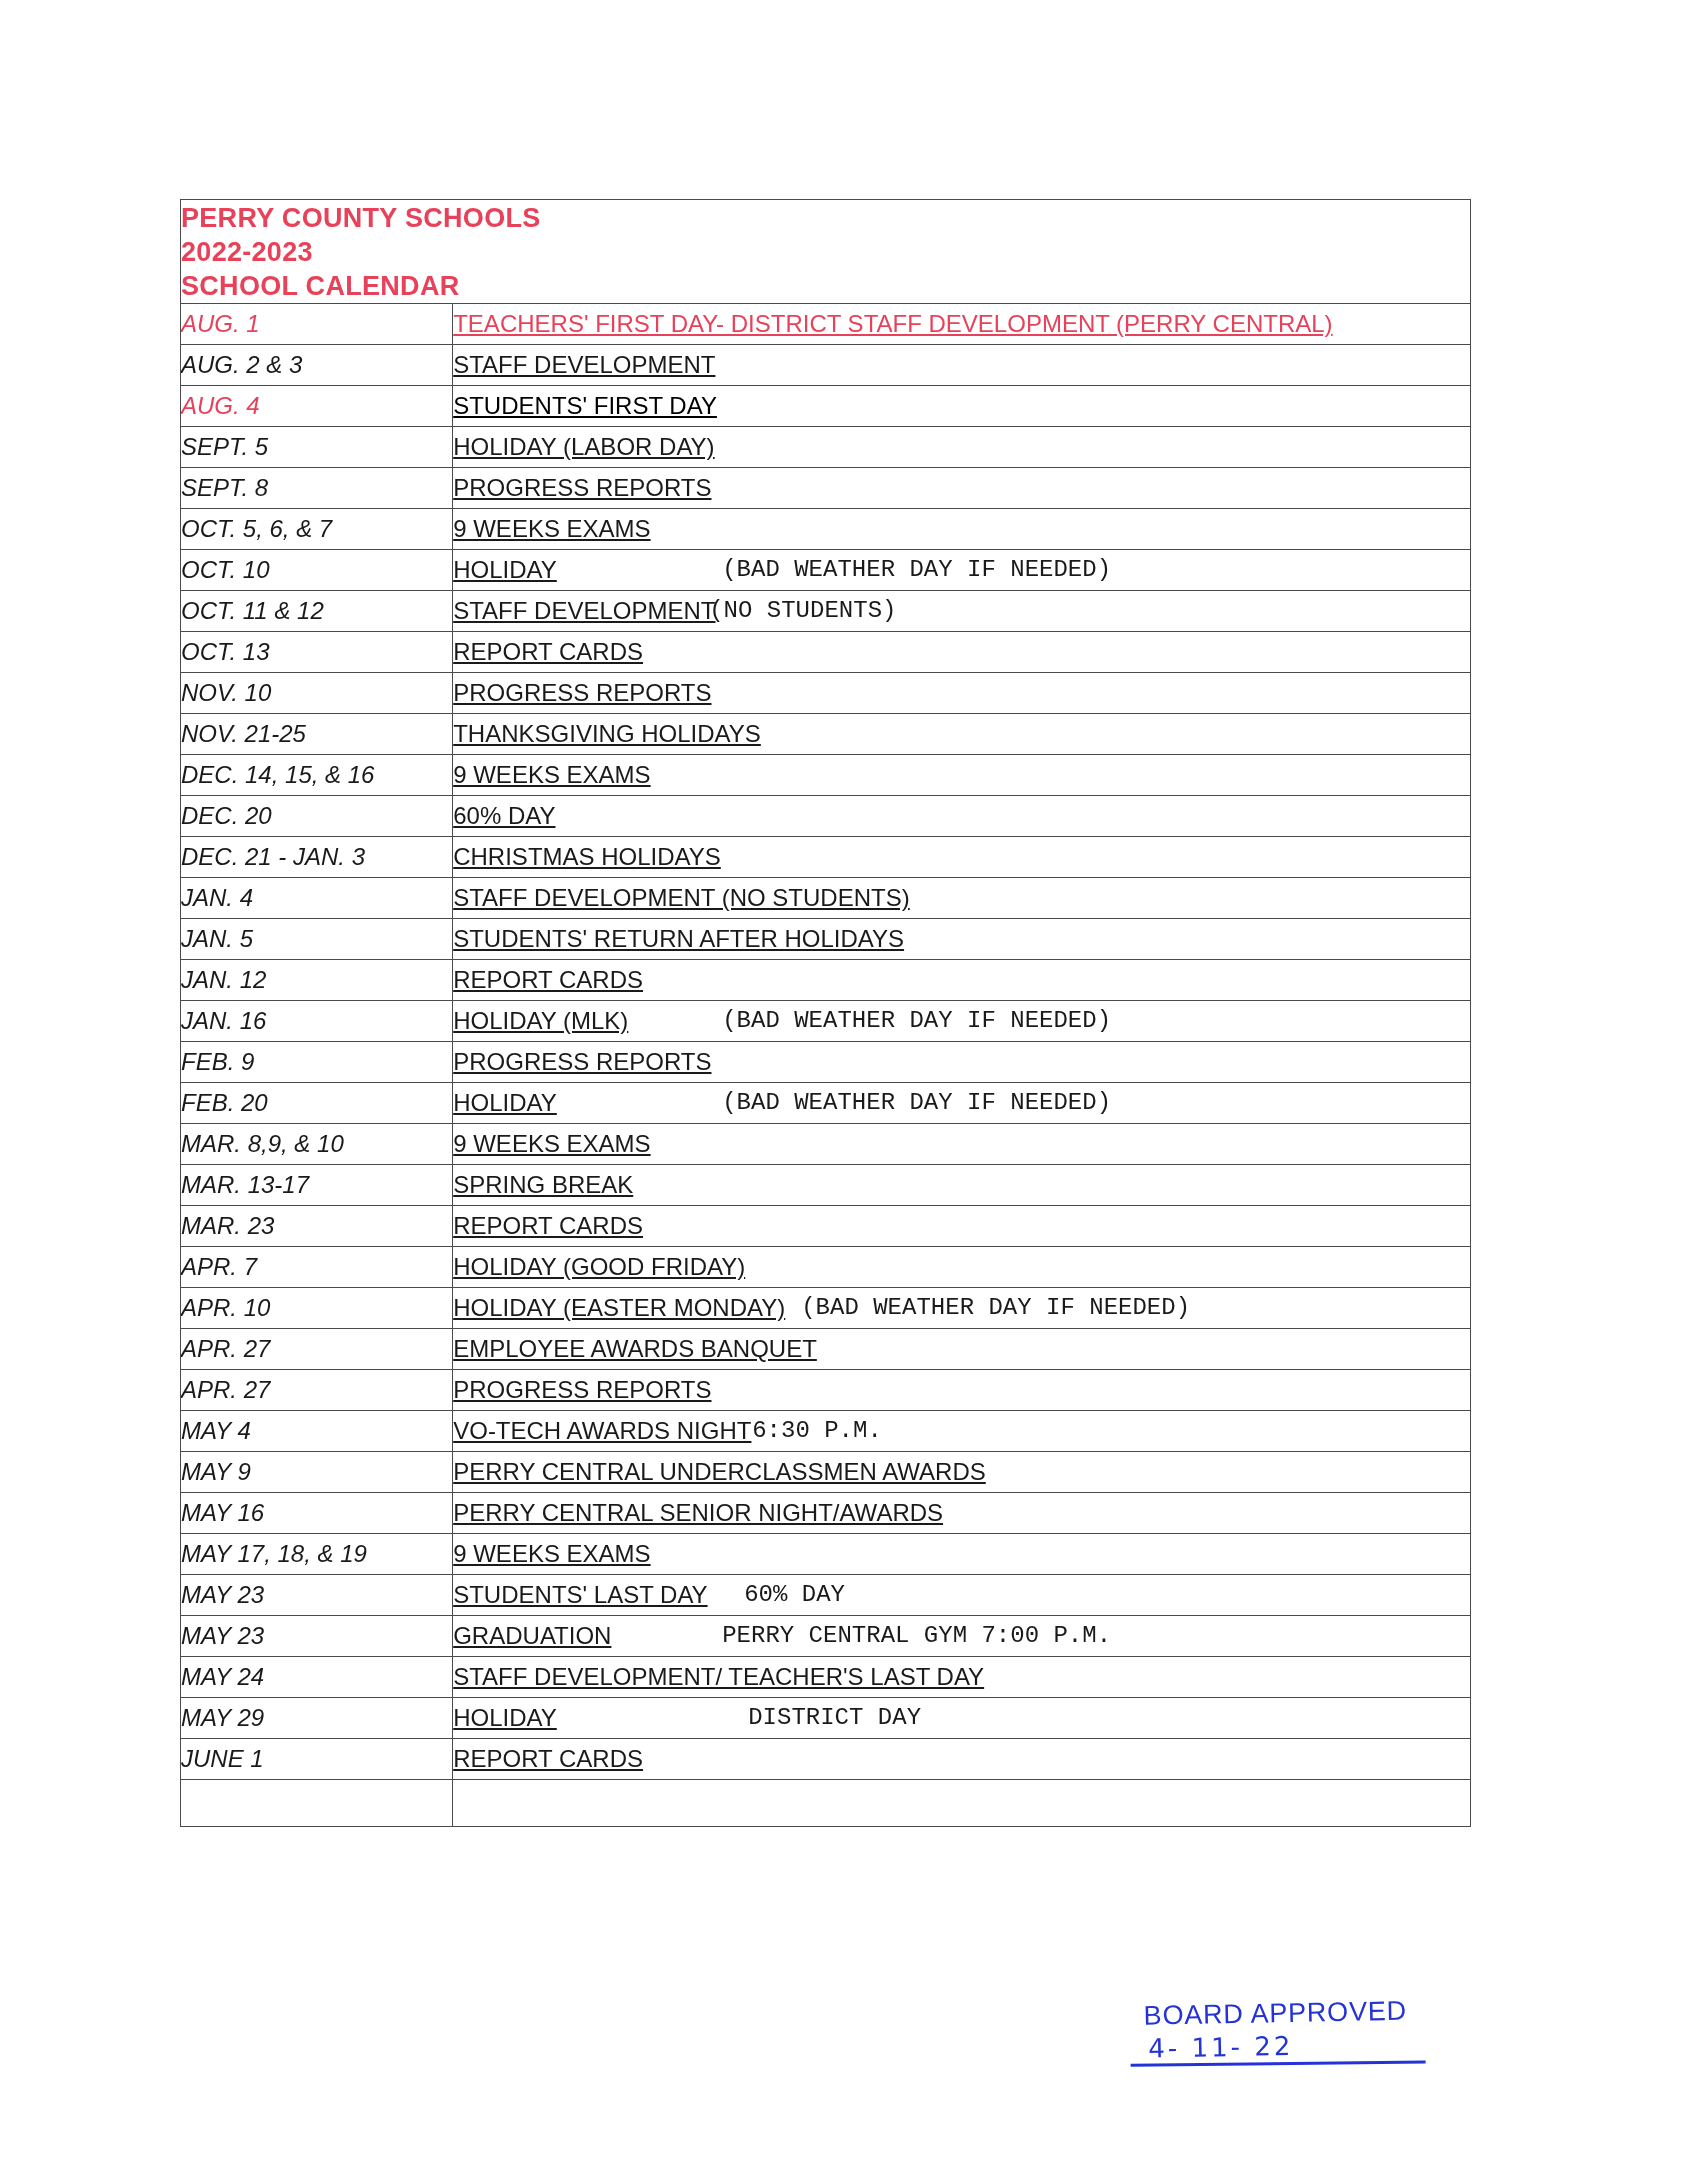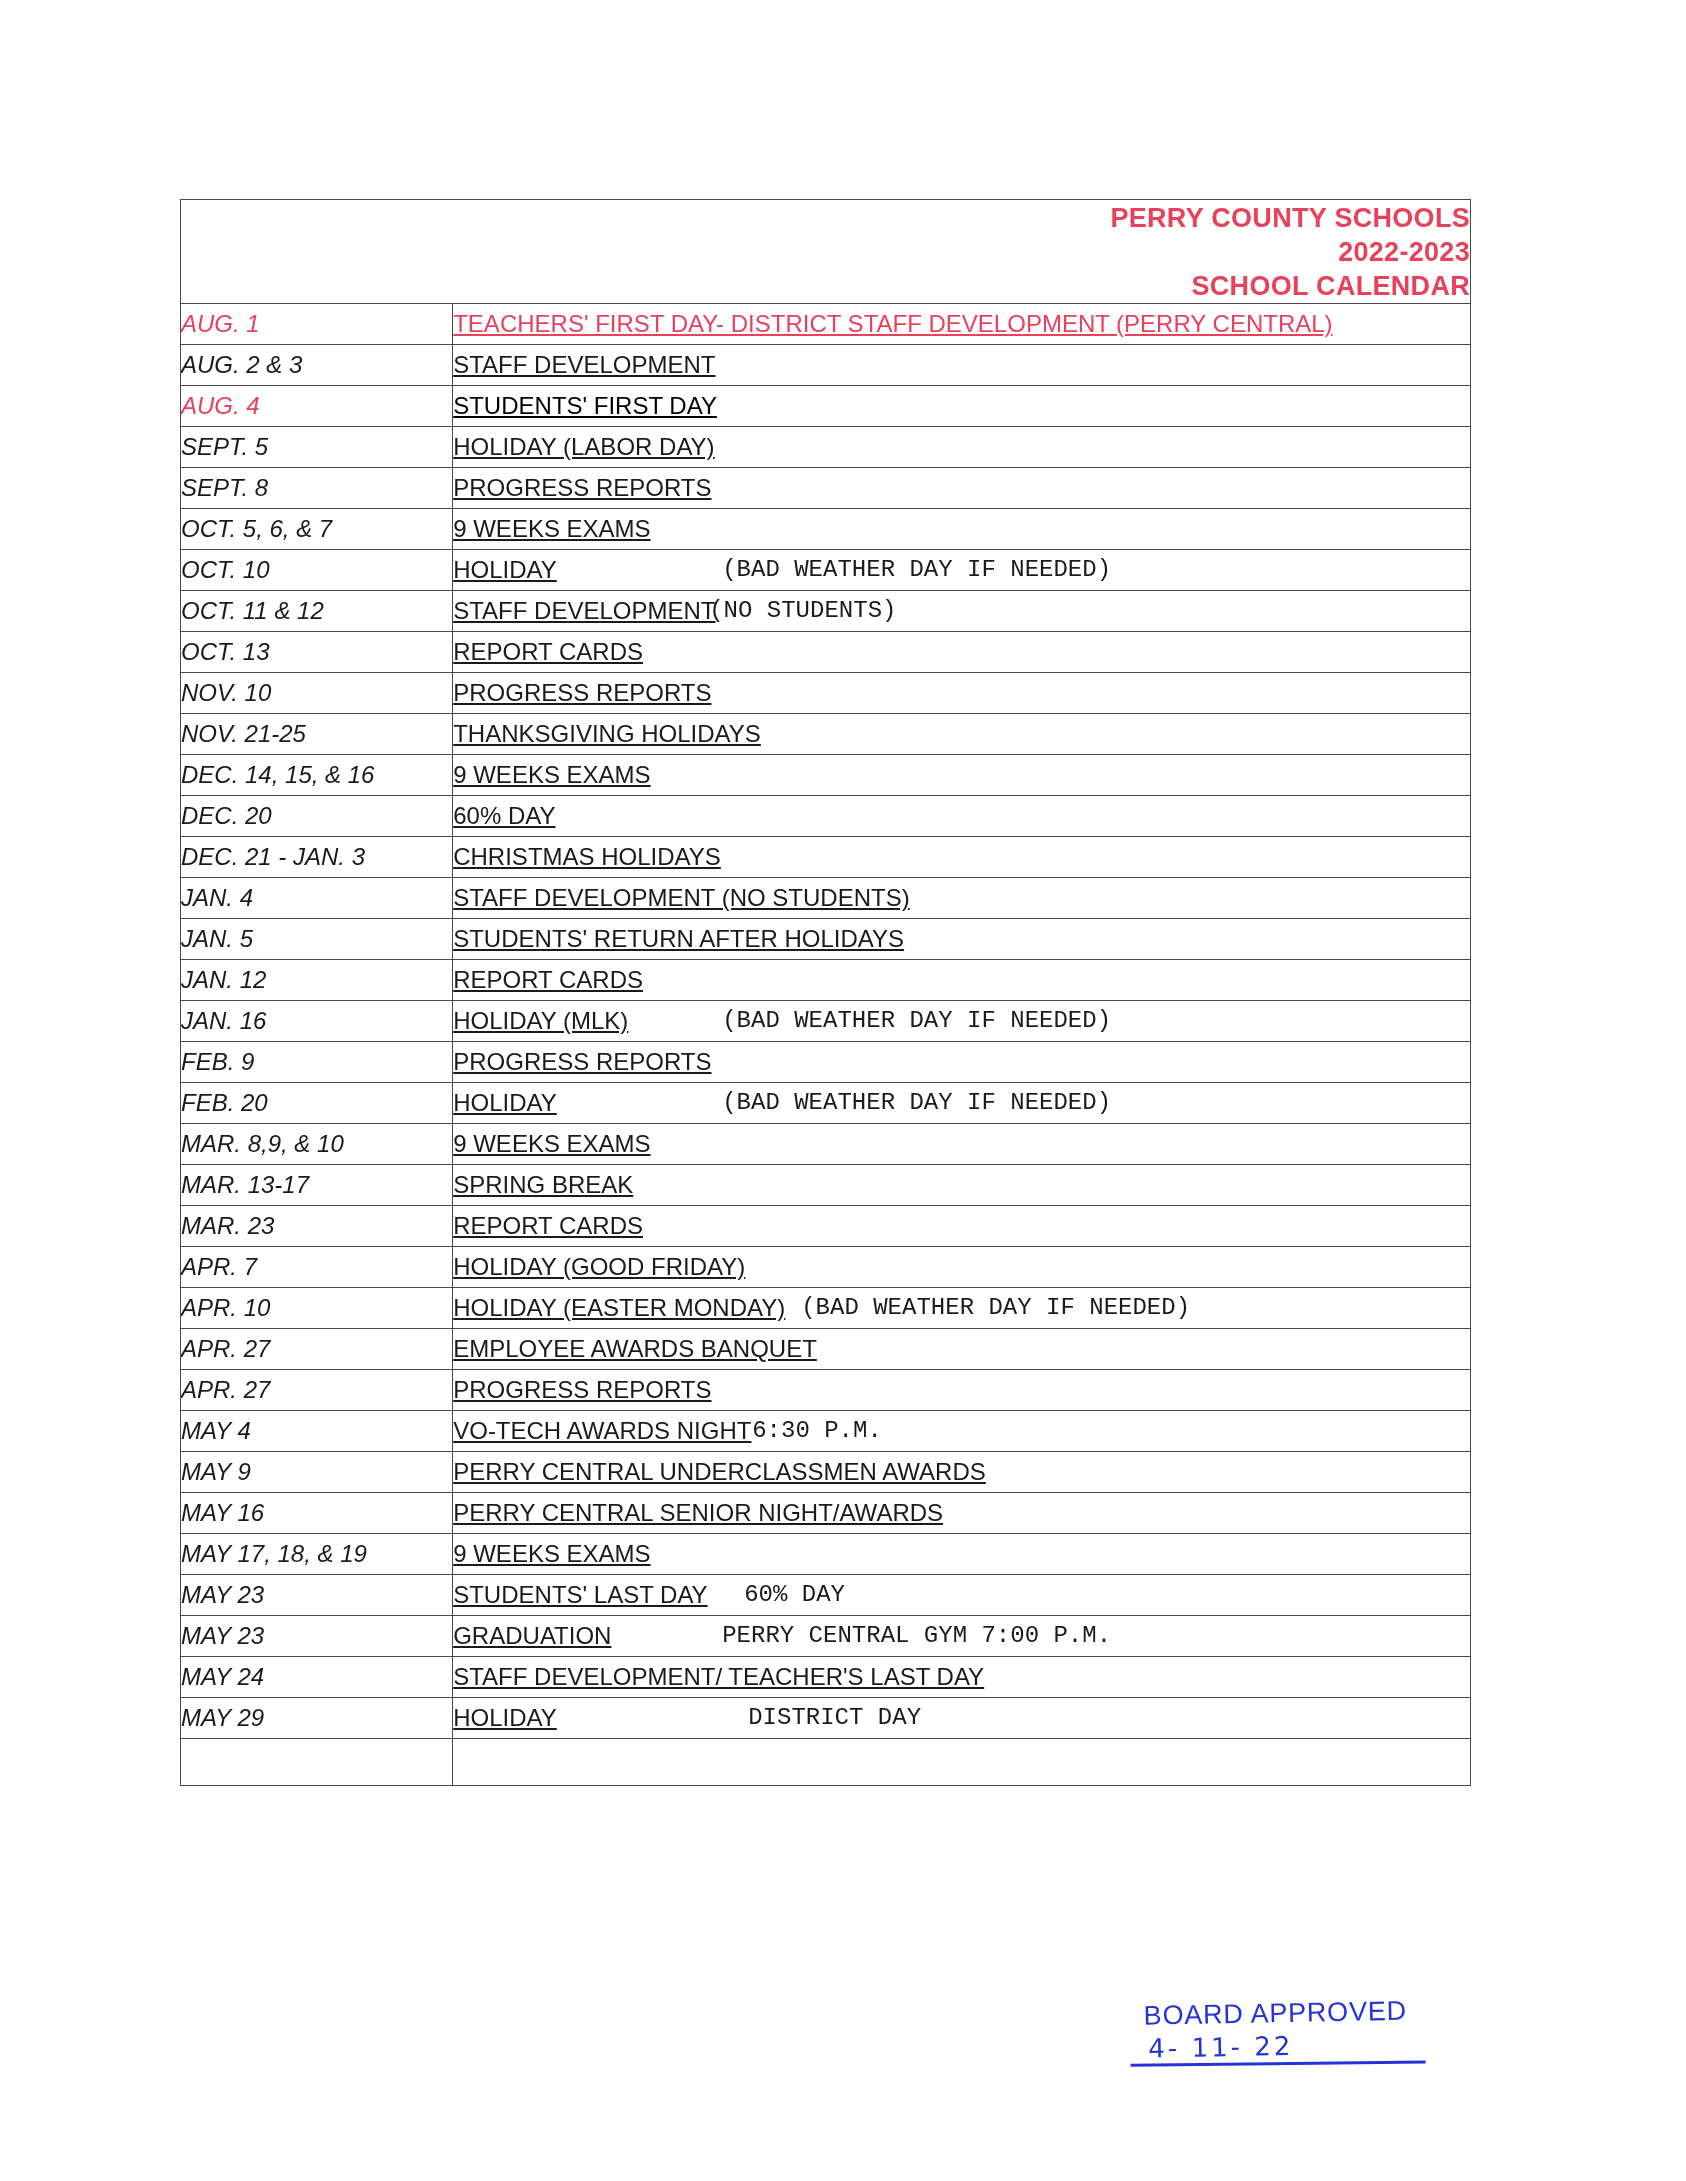--- a/index.html
+++ b/index.html
@@ -40,21 +40,21 @@
   .calendar-table td {
     border: 1px solid #4a4a4a;
     padding: 0;
     vertical-align: middle;
     background: #ffffff;
   }
 
   
   .title-cell {
     height: 103px;
-    text-align: right;
+    text-align: left;
     padding: 10px 0 8px 0;
     border-bottom: 1px solid #4a4a4a;
   }
   .title-line {
     color: #e8415a;
     font-weight: bold;
     font-size: 27px;
     letter-spacing: 0.3px;
     line-height: 34px;
     white-space: nowrap;
@@ -274,20 +274,24 @@
           <td class="row-cell event-cell"><span class="event-main">GRADUATION</span><span class="event-extra">PERRY CENTRAL GYM 7:00 P.M.</span></td>
         </tr>
         <tr class="row">
           <td class="row-cell date-cell">MAY 24</td>
           <td class="row-cell event-cell"><span class="event-main">STAFF DEVELOPMENT/ TEACHER'S LAST DAY</span></td>
         </tr>
         <tr class="row">
           <td class="row-cell date-cell">MAY 29</td>
           <td class="row-cell event-cell"><span class="event-main">HOLIDAY</span><span class="event-extra" style="left: 295px;">DISTRICT DAY</span></td>
         </tr>
+        <tr class="row">
+          <td class="row-cell date-cell">JUNE 1</td>
+          <td class="row-cell event-cell"><span class="event-main">REPORT CARDS</span></td>
+        </tr>
         <tr class="row blank-row">
           <td class="row-cell date-cell"></td>
           <td class="row-cell event-cell"><span class="event-main"></span></td>
         </tr>
       </tbody>
   </table>
 
   <div class="stamp">
     <div class="stamp-title">BOARD APPROVED</div>
     <div class="stamp-date">4- 11- 22</div>

